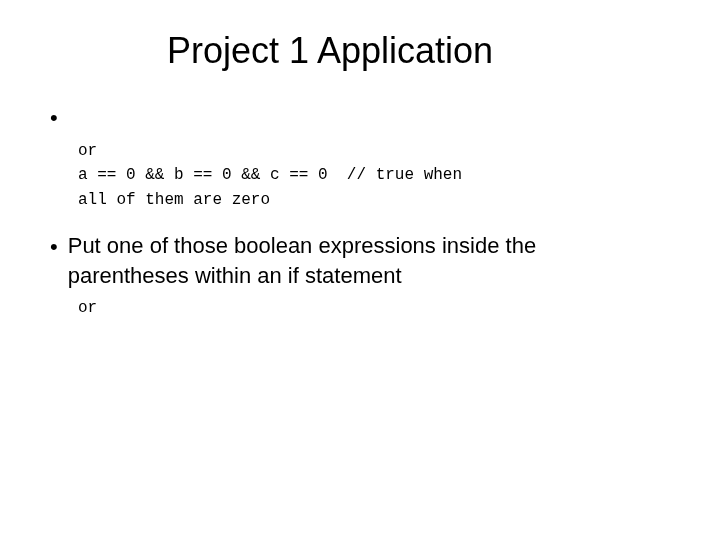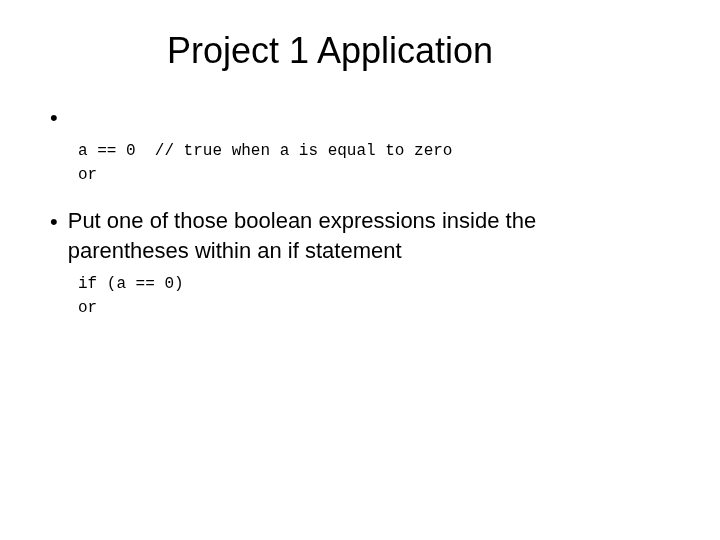--- a/index.html
+++ b/index.html
@@ -79,30 +79,30 @@
 <div class="slide">
   <h1 class="title">Project 1 Application</h1>
 
   <div class="content">
 
     <div class="bullet-item">
       <div class="bullet-text">
         <span class="bullet-dot">•</span>
       </div>
       <div class="code-block">
-        <span class="code-line">a == 0  // true when a is equal to zero</span>
         <span class="code-line">or</span>
+        <span class="code-line">a == 0 &amp;&amp; b == 0 &amp;&amp; c == 0  // true when</span>
+        <span class="code-line">all of them are zero</span>
       </div>
     </div>
 
     <div class="bullet-item">
       <div class="bullet-text">
         <span class="bullet-dot">•</span>
         <span>Put one of those boolean expressions inside the parentheses within an if statement</span>
       </div>
       <div class="code-block">
-        <span class="code-line">if (a == 0)</span>
         <span class="code-line">or</span>
       </div>
     </div>
 
   </div>
 </div>
 
 </body></html>

